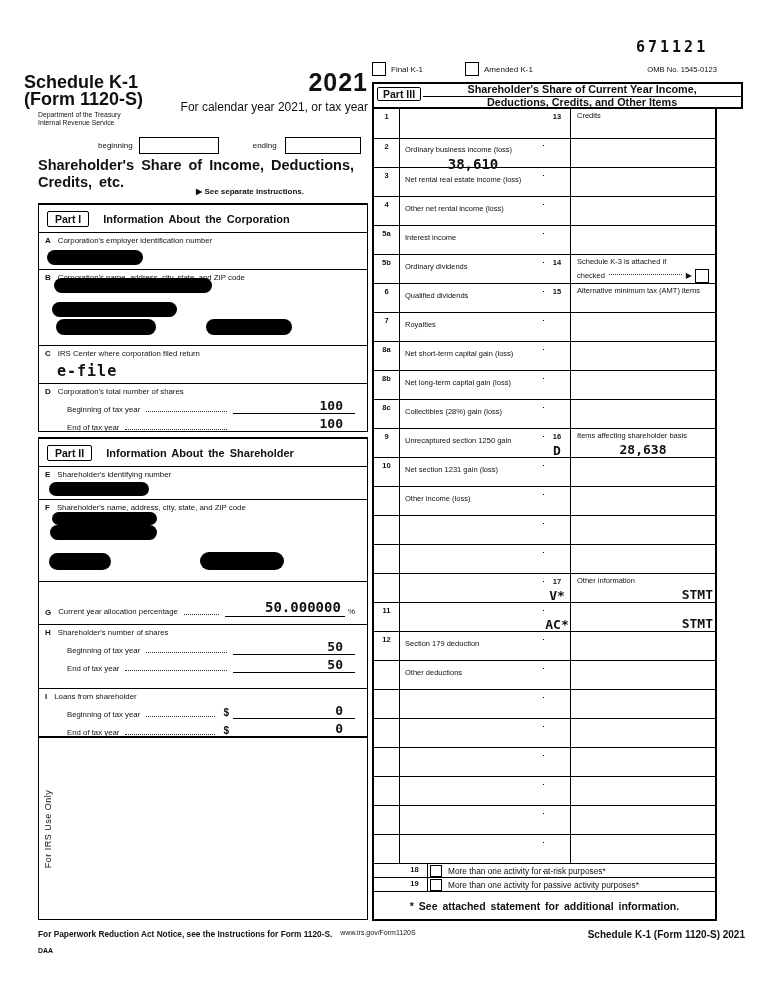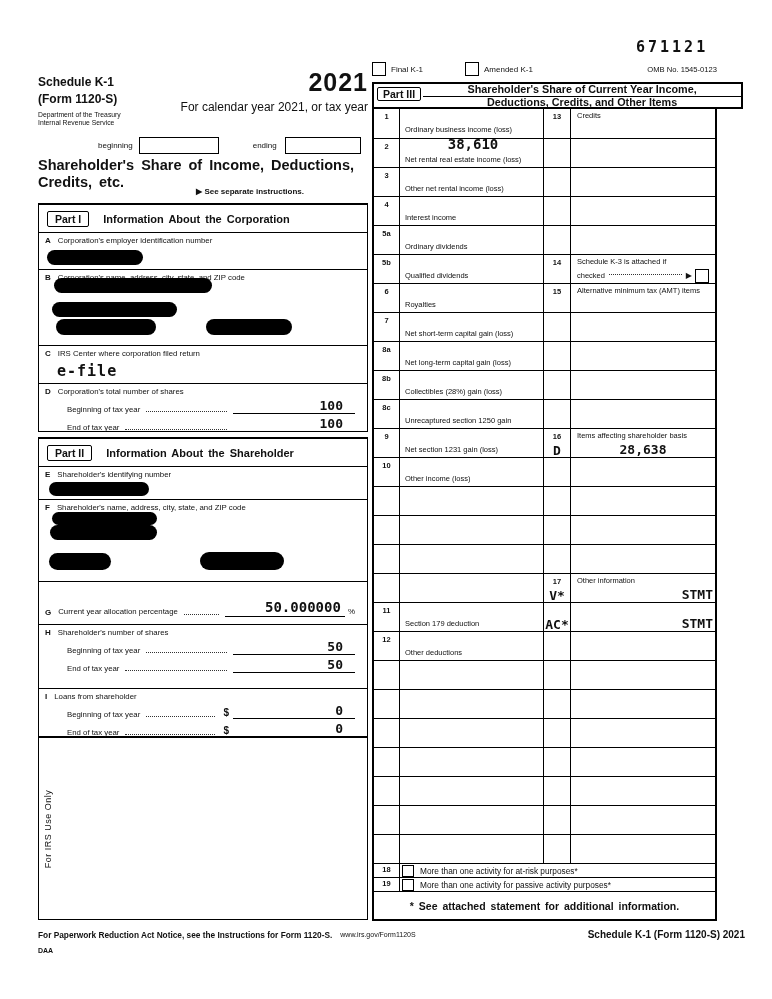--- a/index.html
+++ b/index.html
@@ -4,21 +4,21 @@
 <style>
   html,body{margin:0;padding:0;background:#e8e8e8;}
   #page{position:relative;width:772px;height:999px;background:#fff;font-family:"Liberation Sans",sans-serif;color:#111;overflow:hidden;}
   
   .code671{position:absolute;left:636px;top:38px;font-family:"DejaVu Sans Mono",monospace;font-weight:bold;font-size:15px;letter-spacing:3px;}
   .cbrow{position:absolute;left:372px;top:61px;width:345px;height:16px;display:flex;align-items:center;font-size:8px;}
   .cbx{width:12px;height:12px;border:1.6px solid #000;background:#fff;flex:0 0 auto;}
   .cbrow .cbx{margin-right:5px;}
   .cbrow .gap{margin-left:42px;}
   .cbrow .omb{margin-left:auto;font-size:7.6px;}
-  .schedk1{position:absolute;left:38px;top:74px;font-size:12px;font-weight:bold;line-height:17px;}
+  .schedk1{position:absolute;left:24px;top:74px;font-size:18px;font-weight:bold;line-height:17px;}
   .dept{position:absolute;left:38px;top:111px;font-size:6.8px;line-height:8px;}
   .year2021{position:absolute;left:270px;top:68px;width:98px;text-align:right;font-size:25px;font-weight:bold;letter-spacing:1px;}
   .calyear{position:absolute;left:160px;top:100px;width:208px;text-align:right;font-size:12px;}
   .begrow{position:absolute;left:38px;top:136px;width:330px;height:18px;display:flex;align-items:center;font-size:8px;}
   .inpbox{height:15px;border:1.5px solid #000;background:#fff;}
   .mtitle{position:absolute;left:38px;top:157px;font-size:14.5px;font-weight:bold;line-height:17px;word-spacing:3px;}
   .seesep{position:absolute;left:196px;top:187px;font-size:8px;font-weight:bold;}
   
   .lbox{position:absolute;left:38px;width:330px;border:1.6px solid #000;border-top-width:2.5px;box-sizing:border-box;background:#fff;}
   .phead{height:28px;border-bottom:1.2px solid #000;display:flex;align-items:center;padding-left:8px;box-sizing:border-box;}
@@ -38,38 +38,38 @@
   .irsbox{position:absolute;left:38px;top:737px;width:330px;height:183px;border:1.6px solid #000;box-sizing:border-box;}
   .irslabel{position:absolute;left:4px;top:50%;transform:translateY(-50%) rotate(180deg);writing-mode:vertical-rl;font-size:9px;letter-spacing:0.5px;}
   
   .p3head{position:absolute;left:372px;top:82px;width:371px;height:27px;border:2px solid #000;box-sizing:border-box;display:flex;align-items:flex-start;background:#fff;}
   .p3tag{border:1.5px solid #000;font-weight:bold;font-size:10.5px;padding:0 5px;margin:3px 2px 0 3px;border-radius:2px;white-space:nowrap;}
   .p3titles{flex:1;text-align:center;font-weight:bold;font-size:10.8px;line-height:11.5px;}
   .p3t1{border-bottom:1px solid #000;}
   .p3body{position:absolute;left:372px;top:109px;width:345px;border:2px solid #000;border-top:none;box-sizing:border-box;background:#fff;}
   .p3row{display:flex;border-bottom:1px solid #000;box-sizing:border-box;align-items:stretch;}
   .p3row .lnum{width:26px;flex:0 0 auto;border-right:1.1px solid #000;font-size:7.5px;font-weight:bold;text-align:center;padding-top:3px;box-sizing:border-box;}
-  .p3row .llab{width:144px;flex:0 0 auto;border-right:1.4px solid #000;padding:17px 2px 0 5px;box-sizing:border-box;position:relative;}
+  .p3row .llab{width:144px;flex:0 0 auto;border-right:1.4px solid #000;padding:1px 2px 0 5px;box-sizing:border-box;position:relative;margin-top:36px;}
   .p3row .rnum{width:27px;flex:0 0 auto;border-right:1.1px solid #000;font-size:7.5px;font-weight:bold;text-align:center;padding-top:3px;box-sizing:border-box;position:relative;}
   .p3row .rlab{flex:1;padding:3px 2px 0 6px;box-sizing:border-box;position:relative;}
   .slab{font-size:7.5px;line-height:8.5px;display:block;}
   .lval{text-align:center;font-family:"DejaVu Sans Mono",monospace;font-weight:bold;font-size:14px;margin-top:1px;}
   .rcode{position:absolute;bottom:0;left:0;right:0;text-align:center;font-family:"DejaVu Sans Mono",monospace;font-weight:bold;font-size:13px;line-height:13px;}
   .rval{position:absolute;bottom:1px;left:2px;right:2px;font-family:"DejaVu Sans Mono",monospace;font-weight:bold;font-size:13px;line-height:13px;}
   .k3line{display:flex;align-items:center;margin-top:2px;font-size:7.5px;padding-right:4px;}
   .k3dots{flex:1;border-bottom:1.5px dotted #333;height:0;margin:0 4px 2px 4px;}
   .k3arrow{font-size:8px;margin-right:3px;}
   .cbx2{width:12px;height:12px;border:1.5px solid #000;background:#fff;flex:0 0 auto;}
-  .actrow{display:flex;align-items:center;height:14px;border-bottom:1px solid #000;box-sizing:border-box;}
+  .actrow{display:flex;align-items:center;height:14px;border-bottom:1px solid #000;box-sizing:border-box;padding-left:28px;}
   .actrow .anum{width:26px;flex:0 0 auto;border-right:1.1px solid #000;font-size:7.5px;font-weight:bold;text-align:center;align-self:stretch;padding-top:1px;box-sizing:border-box;}
   .cbx3{width:10px;height:10px;border:1.4px solid #000;margin:0 6px 0 2px;flex:0 0 auto;}
   .actlabel{font-size:8.3px;}
   .noterow{height:27px;display:flex;align-items:center;justify-content:center;font-weight:bold;font-size:10.5px;word-spacing:2px;}
   
-  .footrow{position:absolute;left:38px;top:929px;width:707px;display:flex;align-items:center;}
+  .footrow{position:absolute;left:38px;top:929px;width:707px;display:flex;align-items:flex-start;}
   .fnotice{font-weight:bold;font-size:8.3px;}
   .furl{font-size:7px;margin-left:8px;}
   .fright{margin-left:auto;font-weight:bold;font-size:10px;}
   .daa{position:absolute;left:38px;top:947px;font-size:7px;font-weight:bold;}
 </style>
 </head>
 <body>
 
 <div id="page">
 

